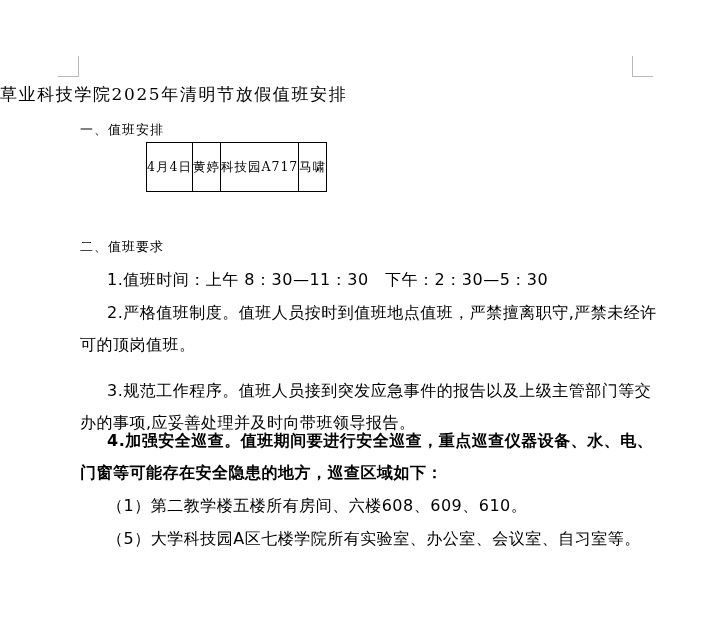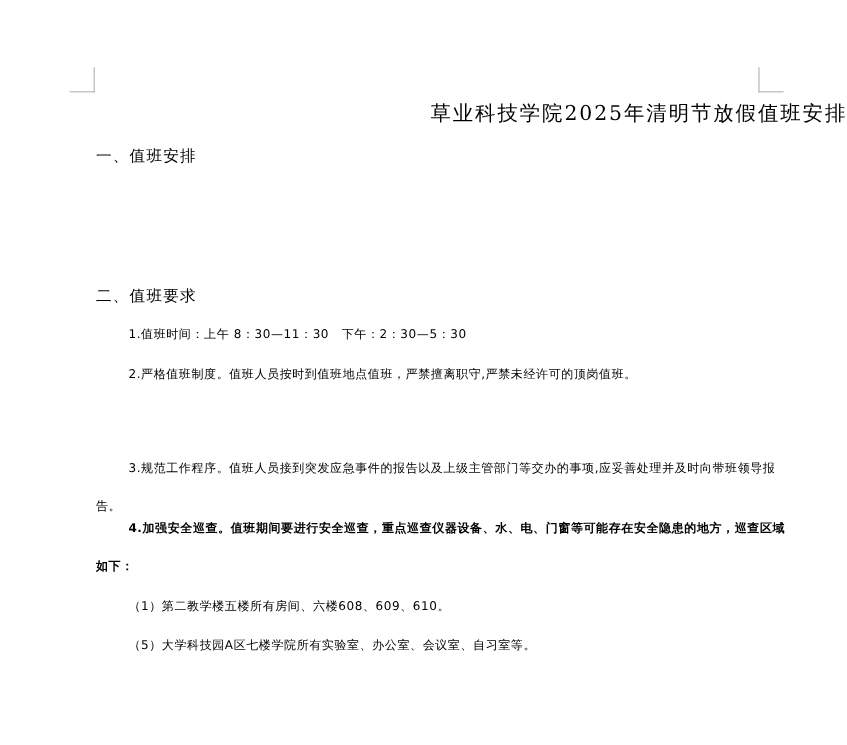--- a/index.html
+++ b/index.html
@@ -1,51 +1,57 @@
 <!DOCTYPE html>
 <html><head>
 <meta charset="utf-8">
 <style>
   html, body { margin:0; padding:0; background:#ffffff; }
   body { width:706px; height:621px; position:relative; overflow:hidden;
          font-family: "DejaVu Sans", "Liberation Sans", sans-serif; color:#000; }
   .corner { position:absolute; border-color:#b8b8b8; border-style:solid; width:20px; height:20px; }
   .corner-tl { left:58px; top:56px; border-width:0 1px 1px 0; }
   .corner-tr { left:632px; top:56px; border-width:0 0 1px 1px; }
-  .title { position:absolute; left:0; width:706px; top:83px; text-align:right;
+  .title { position:absolute; left:0; width:706px; top:83px; text-align:left;
            font-size:17px; letter-spacing:1.6px; font-family:"DejaVu Serif", serif; }
   .heading { position:absolute; left:80px; font-size:13px; letter-spacing:1px; }
   .h1 { top:121px; }
   .h2 { top:238px;text-align:center; }
   table.duty { position:absolute; left:146px; top:142px; border-collapse:collapse; font-size:12.5px; }
   table.duty td, table.duty th { border:1px solid #000; text-align:center; padding:0; }
   table.duty th { height:35px; font-weight:bold; letter-spacing:1px; }
   table.duty td { height:48px; font-family:"DejaVu Serif", serif; letter-spacing:1px; }
   .c1 { width:141px; } .c2 { width:71px; } .c3 { width:94px; } .c4 { width:110px; }
-  .para { position:absolute; left:80px; width:580px; font-size:10px; line-height:32px; letter-spacing:0.5px; }
+  .para { position:absolute; left:80px; width:580px; font-size:16px; line-height:32px; letter-spacing:0.5px; }
   .indent { text-indent:27px; }
   .p1 { top:264px; }
   .p2 { top:297px; }
   .p3 { top:375px; }
   .p4 { top:425px;font-weight:bold; }
   .s1 { top:490px; left:107px; }
   .s2 { top:523px; left:107px; }
 </style>
 </head>
 <body>
 
 <div class="corner corner-tl"></div>
 <div class="corner corner-tr"></div>
 
 <div class="title">草业科技学院2025年清明节放假值班安排</div>
 
 <div class="heading h1">一、值班安排</div>
 
 <table class="duty">
   <tbody>
+  <tr>
+    <td>4月4日</td>
+    <td>黄婷</td>
+    <td>科技园A717</td>
+    <td>马啸</td>
+  </tr>
 </tbody>
   </table>
 
 <div class="heading h2">二、值班要求</div>
 
 <div class="para indent p1">1.值班时间：上午 8：30—11：30　下午：2：30—5：30</div>
 <div class="para indent p2">2.严格值班制度。值班人员按时到值班地点值班，严禁擅离职守,严禁未经许可的顶岗值班。</div>
 <div class="para indent p3">3.规范工作程序。值班人员接到突发应急事件的报告以及上级主管部门等交办的事项,应妥善处理并及时向带班领导报告。</div>
 <div class="para indent p4">4.加强安全巡查。值班期间要进行安全巡查，重点巡查仪器设备、水、电、门窗等可能存在安全隐患的地方，巡查区域如下：</div>
 <div class="para s1">（1）第二教学楼五楼所有房间、六楼608、609、610。</div>

